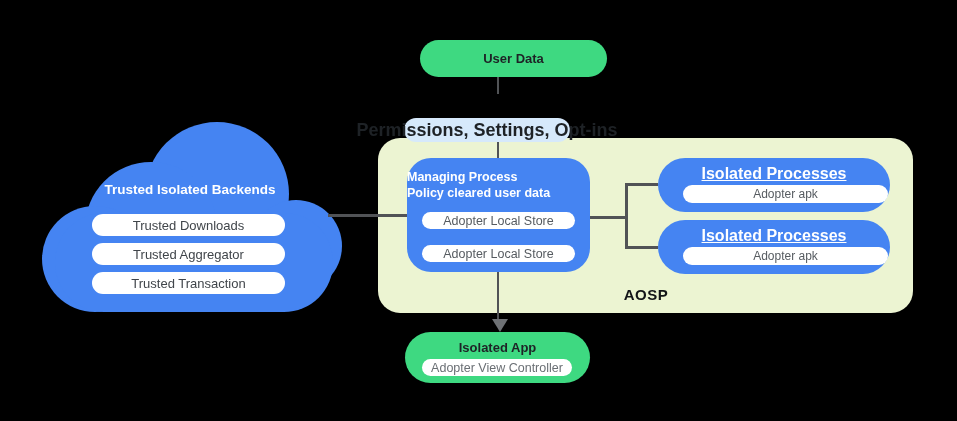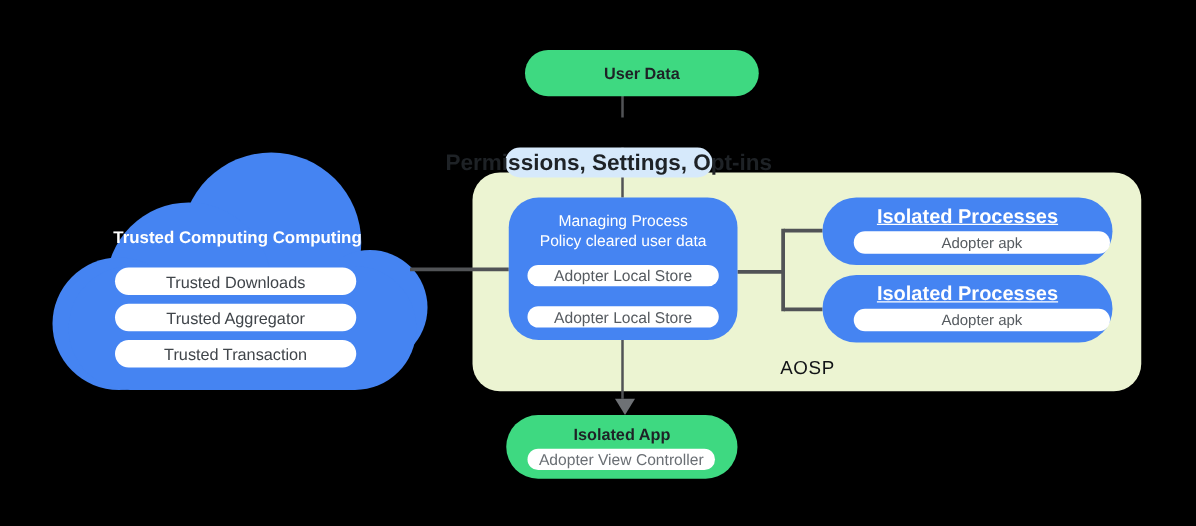--- a/index.html
+++ b/index.html
@@ -54,30 +54,30 @@
     left:404px;top:94px;width:166px;height:24px;background:var(--light_blue);
     color:var(--dark_text);font-weight:bold;font-size:18px;z-index:3;margin-top:24px;
   }
   
   .aosp-panel{
     left:378px;top:138px;width:535px;height:175px;border-radius:22px;
     background:var(--panel_bg);z-index:1;
   }
   .aosp-label{
     left:596px;top:286px;width:100px;text-align:center;z-index:3;
-    color:#121417;font-weight:normal;font-size:15px;letter-spacing:.5px;
+    color:#121417;font-weight:bold;font-size:15px;letter-spacing:.5px;
   }
   
   .mp-box{
     left:407px;top:158px;width:183px;height:114px;border-radius:24px;
     background:var(--blue);z-index:3;
   }
   .mp-title{
-    position:absolute;left:0;right:0;top:12px;text-align:center;
-    color:#fff;font-weight:normal;font-size:12.5px;line-height:15.5px;
+    position:absolute;left:0;right:0;top:12px;text-align:left;
+    color:#fff;font-weight:bold;font-size:12.5px;line-height:15.5px;
   }
   .mp-pill{
     left:15px;width:153px;height:17px;background:var(--pill_white);
     color:#565b60;font-size:12.5px;
   }
   .mp-p1{top:54px;} .mp-p2{top:87px;}
   
   .iso-box{
     position:absolute;left:658px;width:232px;height:54px;border-radius:27px;
     background:var(--blue);z-index:3;
@@ -122,21 +122,21 @@
   <div class="line l-branch-bot"></div>
   <div class="line l-mp-app"></div>
   <div class="arrow-down"></div>
 
   <div>
     <div class="cloud-part cc1"></div>
     <div class="cloud-part cc2"></div>
     <div class="cloud-part cc3"></div>
     <div class="cloud-part cc4"></div>
     <div class="cloud-part cbody"></div>
-    <div class="abs cloud-title">Trusted Computing Computing</div>
+    <div class="abs cloud-title">Trusted Isolated Backends</div>
     <div class="pill cloud-pill cp1">Trusted Downloads</div>
     <div class="pill cloud-pill cp2">Trusted Aggregator</div>
     <div class="pill cloud-pill cp3">Trusted Transaction</div>
   </div>
 
   <div class="pill user-data">User Data</div>
   <div class="pill permissions">Permissions,  Settings, Opt-ins</div>
 
   <div class="abs mp-box">
     <div class="mp-title">

